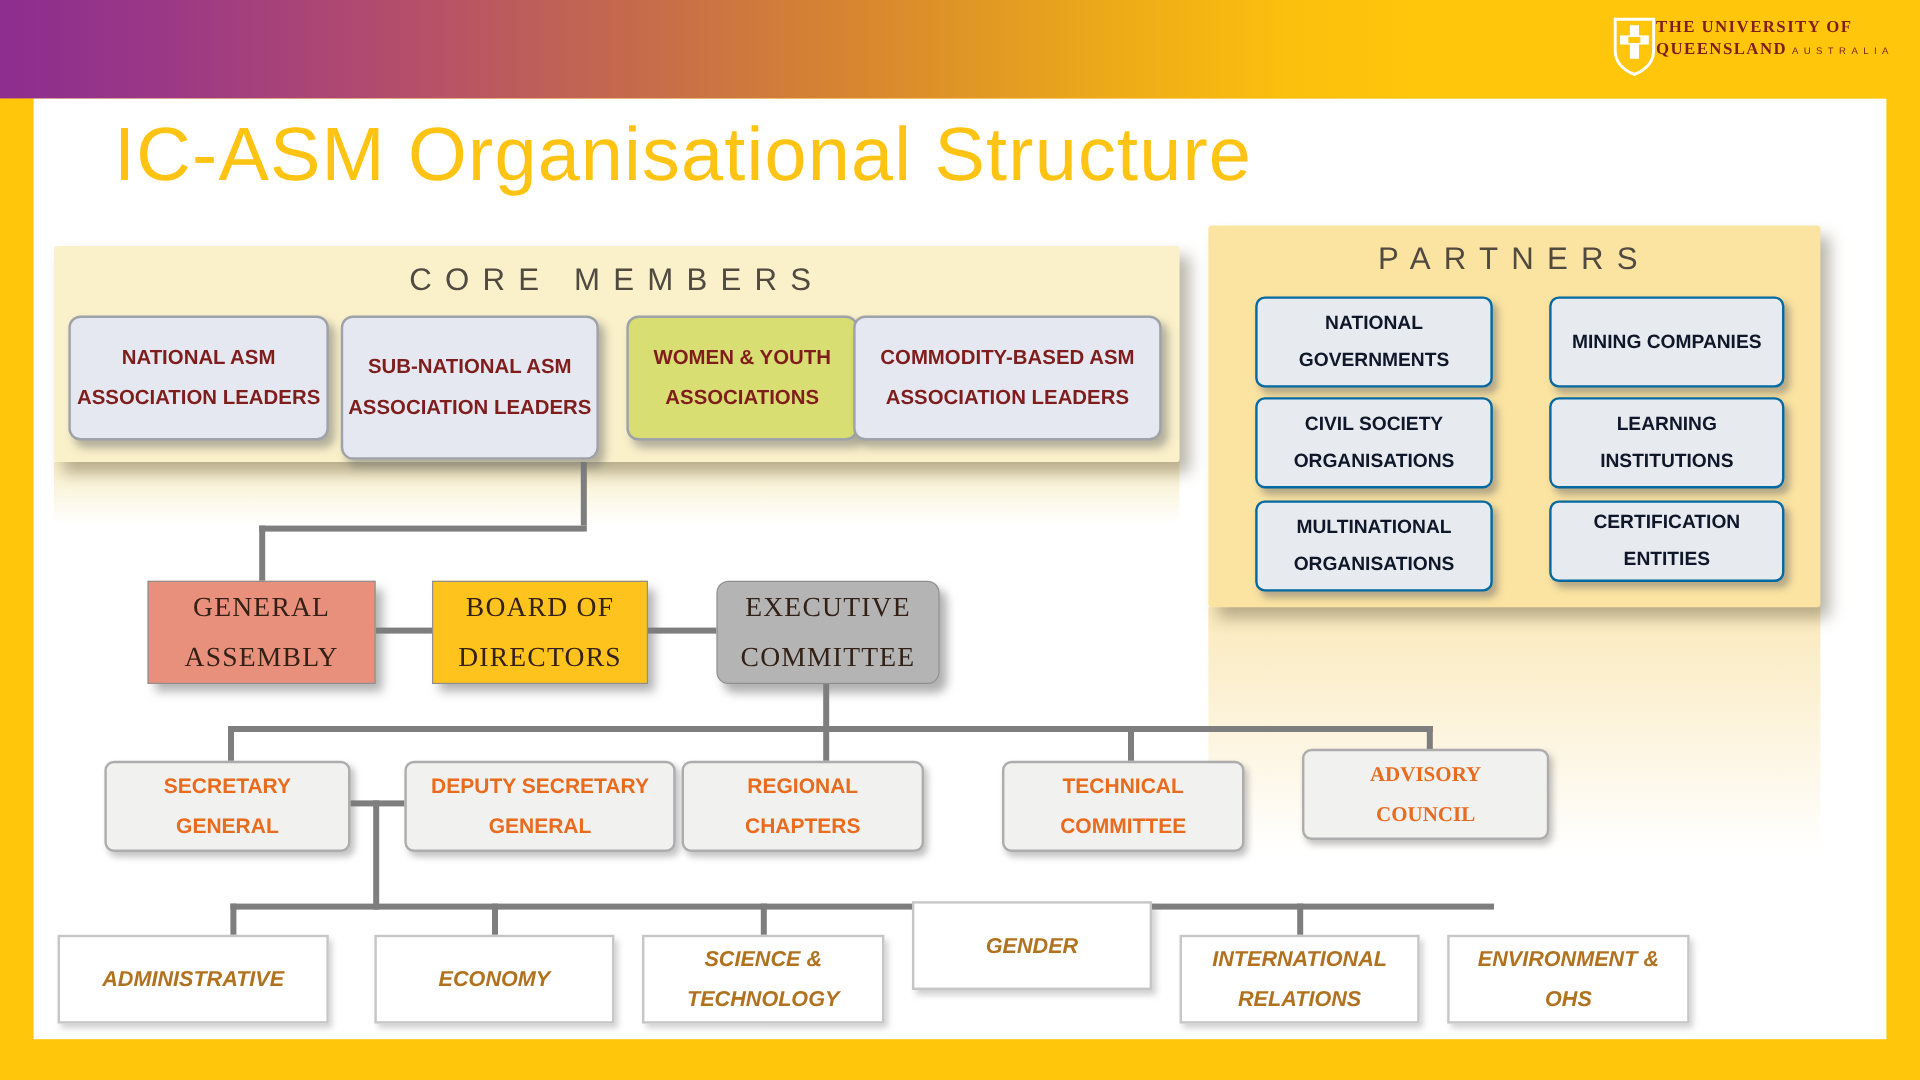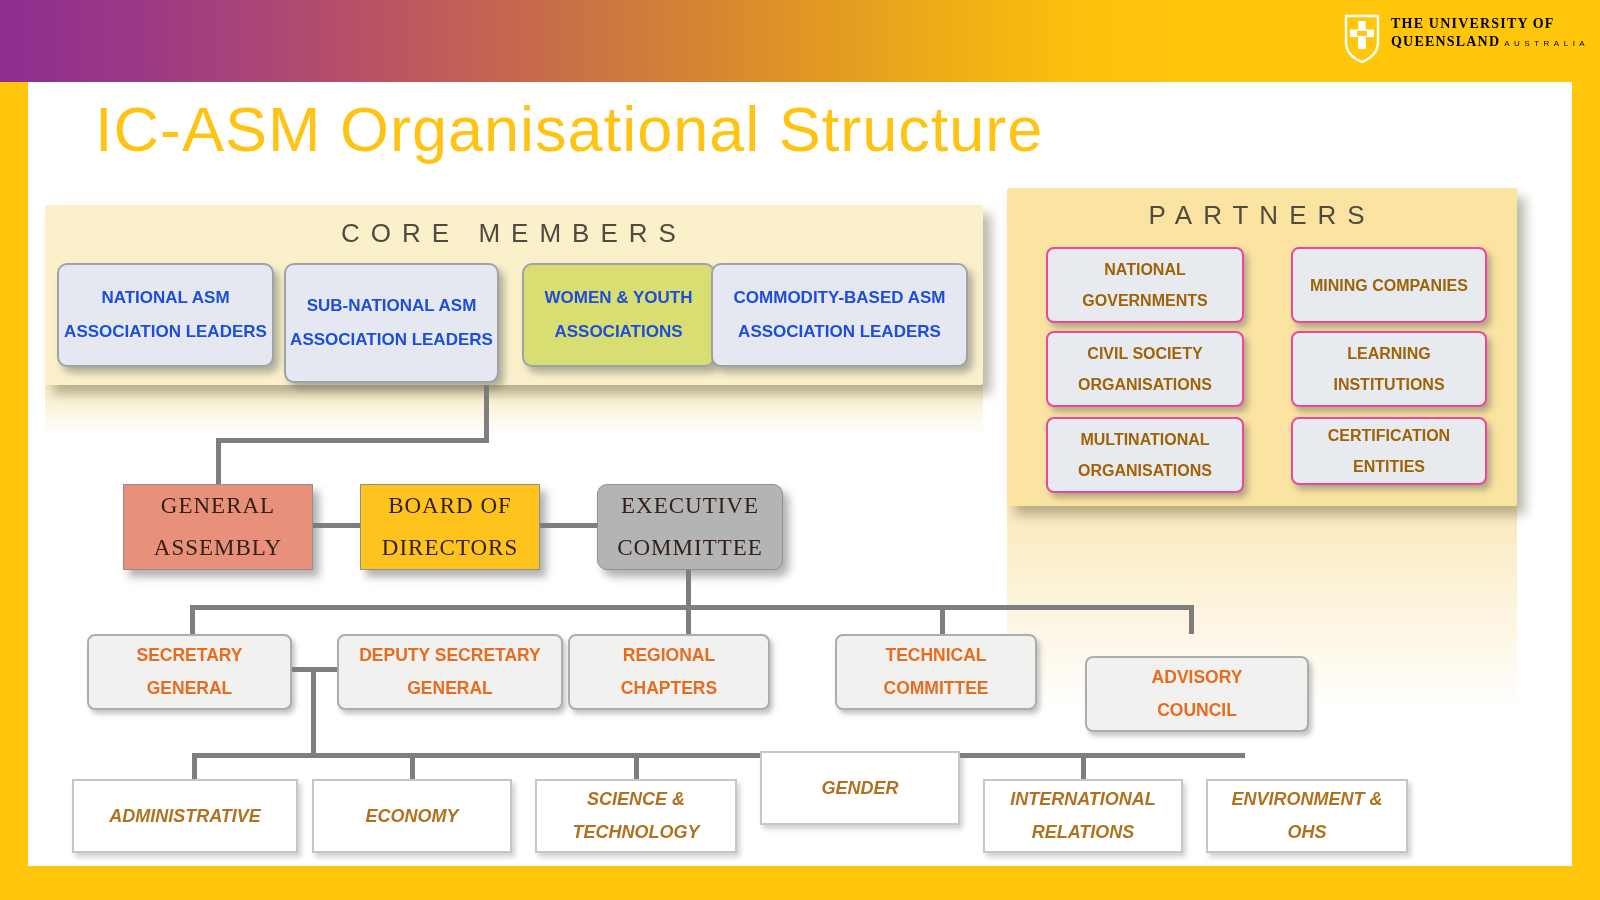--- a/index.html
+++ b/index.html
@@ -6,21 +6,21 @@
   .slide{position:relative;width:1600px;height:900px;overflow:hidden;background:#FFC60B;
          font-family:"Liberation Sans",sans-serif;}
   
   .topbar{position:absolute;left:0;top:0;width:1600px;height:82px;
     background:linear-gradient(90deg,#8D2D8F 0%,#9C3985 9%,#B44E6B 21%,#C66A4C 33%,
                #D8872F 45%,#EBA81A 57%,#FBBF0D 67%,#FFC60B 74%,#FFC60B 100%);}
   .content{position:absolute;left:28px;top:82px;width:1544px;height:784px;background:#FFFFFF;}
   
   .logo{position:absolute;left:1344px;top:14px;display:flex;align-items:flex-start;}
   .logo svg{display:block;}
-  .logo-text{margin-left:11px;color:#000000;font-family:"Liberation Serif",serif;}
+  .logo-text{color:#7f1d1d;font-family:"Liberation Serif",serif;}
   .logo-line{font-size:14px;font-weight:bold;letter-spacing:1.2px;line-height:17px;}
   .logo-country{font-size:8px;letter-spacing:4.5px;margin-top:4px;font-family:"Liberation Sans",sans-serif;}
   
   .title{position:absolute;left:95px;top:93px;font-size:63px;font-weight:300;
          color:#FFC413;letter-spacing:1px;white-space:nowrap;}
   
   .panel{position:absolute;border-radius:3px;box-shadow:8px 9px 12px rgba(105,95,70,.45);}
   .panel-core{left:45px;top:205px;width:938px;height:180px;background:#FAF0CA;}
   .panel-partners{left:1007px;top:188px;width:510px;height:318px;background:#FBE3A1;}
   .panel-heading{position:absolute;left:0;right:0;text-align:center;font-size:26px;
@@ -29,25 +29,25 @@
   .tint-core{left:45px;top:385px;width:938px;height:52px;
          background:linear-gradient(180deg,#F8EDC4,rgba(255,255,255,0));}
   .tint-partners{left:1007px;top:506px;width:510px;height:205px;
          background:linear-gradient(180deg,#FAE9BC,rgba(255,255,255,0));}
   
   .box{position:absolute;display:flex;align-items:center;justify-content:center;
        text-align:center;box-sizing:border-box;}
   .box span{display:block;white-space:pre-line;}
   .box-core{border-radius:10px;border:2px solid #9EA2A9;background:#E5E8F0;
        box-shadow:5px 6px 7px rgba(110,110,110,.5);
-       color:#1d4ed8;font-weight:bold;font-size:17px;line-height:34px;}
+       color:#7f1d1d;font-weight:bold;font-size:17px;line-height:34px;}
   .box-core.highlight{background:#D8DE71;margin-left:12px;}
-  .box-partner{border-radius:8px;border:2px solid #ec4899;background:#E7EAEE;
+  .box-partner{border-radius:8px;border:2px solid #0369a1;background:#E7EAEE;
        box-shadow:4px 5px 6px rgba(110,110,110,.5);
-       color:#a16207;font-weight:bold;font-size:16px;line-height:31px;}
+       color:#0f172a;font-weight:bold;font-size:16px;line-height:31px;}
   .box-gov{border:1px solid #8F8F8F;box-shadow:6px 7px 8px rgba(125,125,125,.6);
        font-family:"Liberation Serif",serif;color:#332017;font-size:23px;
        letter-spacing:1px;line-height:42px;}
   .box-ga{background:#E8907C;}
   .box-bod{background:#FFC31D;}
   .box-ec{background:#B4B4B4;border-radius:10px;}
   .box-exec{border-radius:8px;border:2px solid #ADADAD;background:#F1F1F0;
        box-shadow:3px 4px 5px rgba(125,125,125,.45);
        color:#E96B1E;font-weight:bold;font-size:17.5px;line-height:33px;}
   .box-dept{border:2px solid #C6C6C6;background:#FFFFFF;
@@ -174,26 +174,26 @@
 GENERAL</span>
   </div>
   <div class="box box-exec" style="left:568px;top:634px;width:202px;height:76px;">
     <span>REGIONAL
 CHAPTERS</span>
   </div>
   <div class="box box-exec" style="left:835px;top:634px;width:202px;height:76px;">
     <span>TECHNICAL
 COMMITTEE</span>
   </div>
-  <div class="box box-exec" style="left:1085px;top:656px;width:224px;height:76px;">
+  <div class="box box-exec" style="left:1085px;top:624px;width:206px;height:76px;font-family:Liberation Serif, serif;">
     <span>ADVISORY
 COUNCIL</span>
   </div>
 
-  <div class="box box-dept" style="left:72px;top:779px;width:226px;height:74px;">
+  <div class="box box-dept" style="left:48px;top:779px;width:226px;height:74px;">
     <span>ADMINISTRATIVE</span>
   </div>
   <div class="box box-dept" style="left:312px;top:779px;width:200px;height:74px;">
     <span>ECONOMY</span>
   </div>
   <div class="box box-dept" style="left:535px;top:779px;width:202px;height:74px;">
     <span>SCIENCE &amp;
 TECHNOLOGY</span>
   </div>
   <div class="box box-dept" style="left:760px;top:751px;width:200px;height:74px;">

